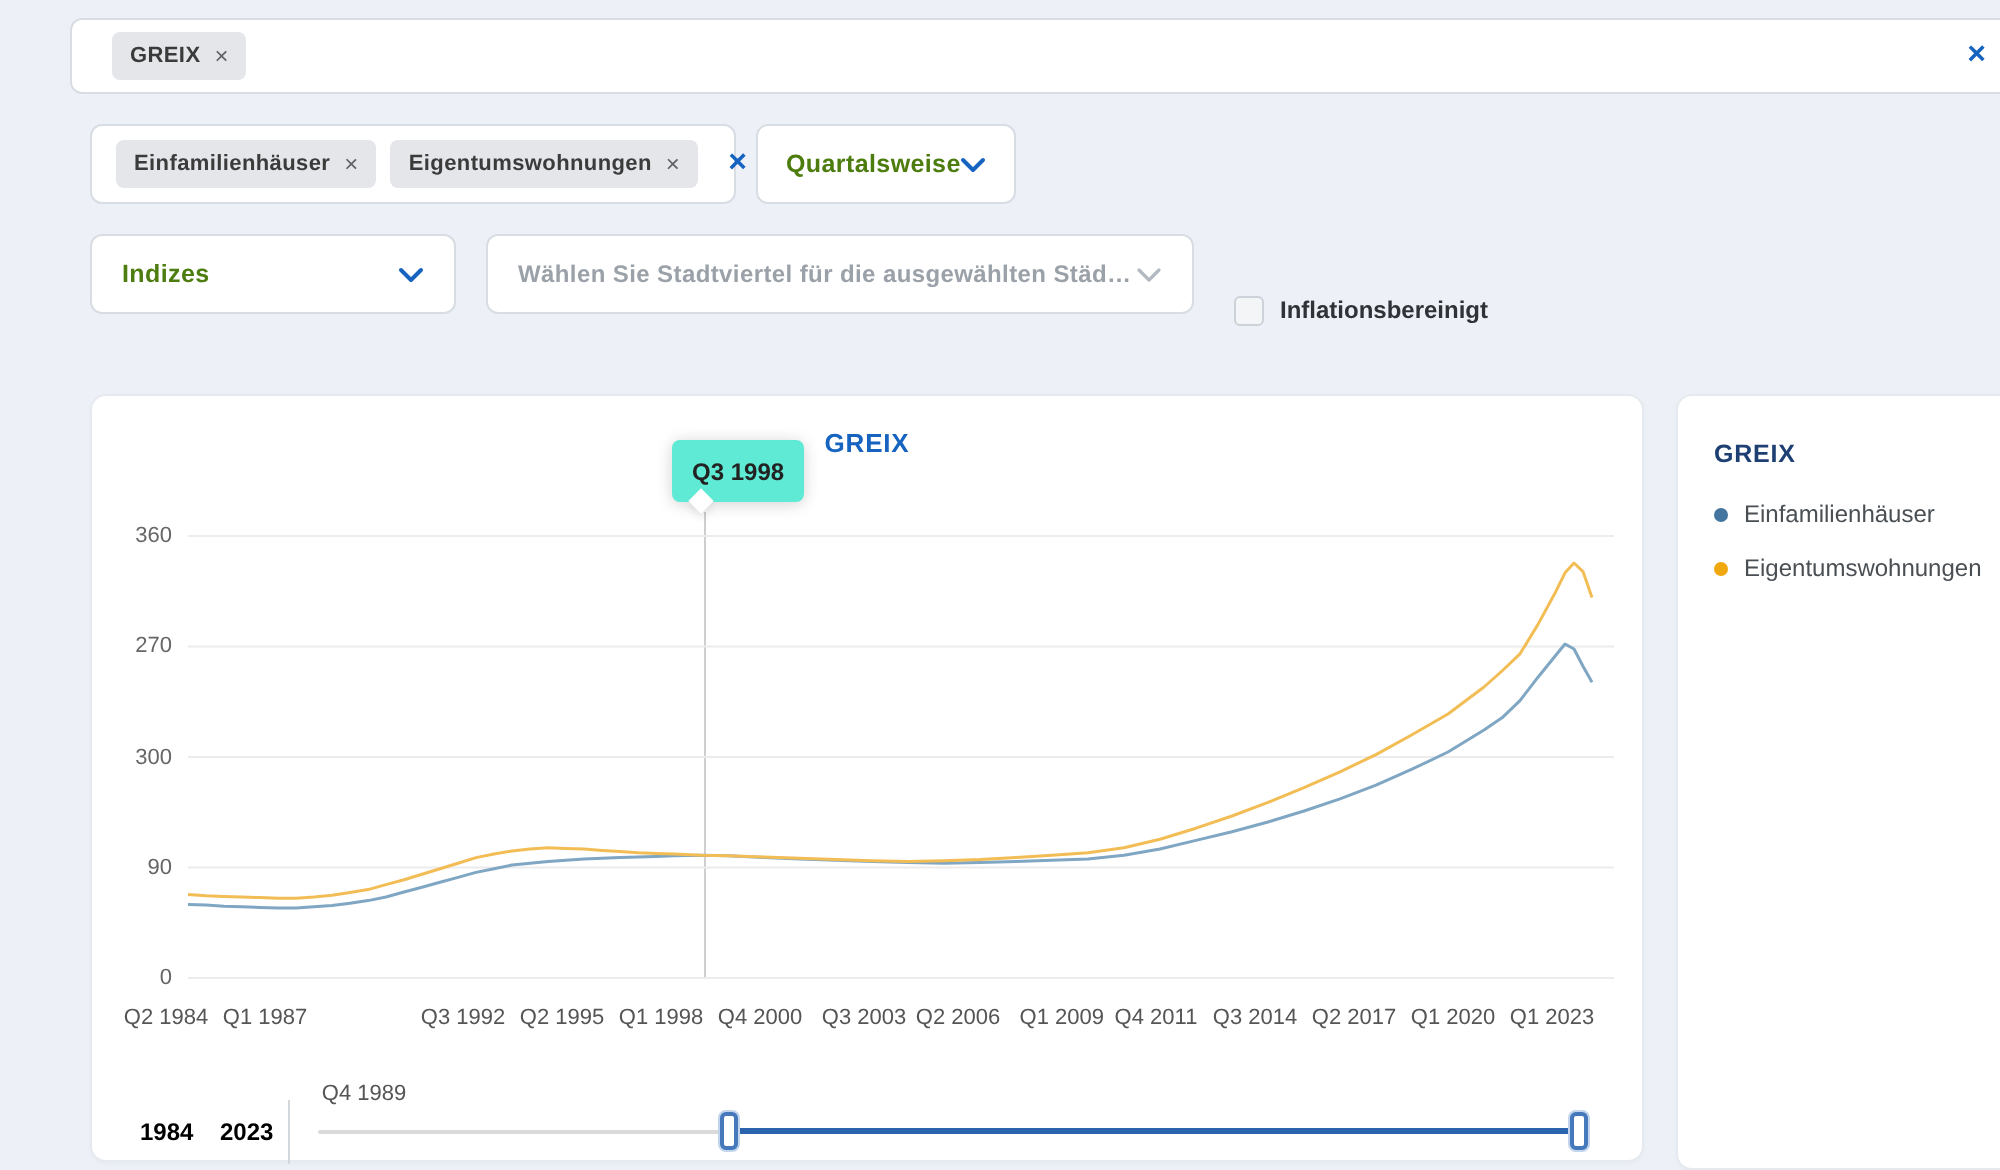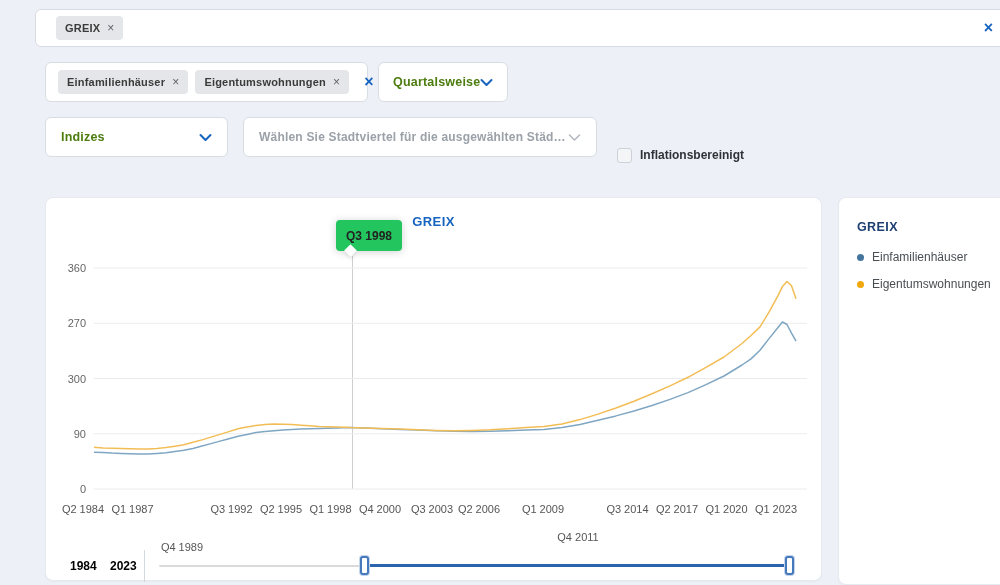--- a/index.html
+++ b/index.html
@@ -30,21 +30,21 @@
   .cb-label { font-size:12px; font-weight:700; color:#2f3337; }
 
   .chart-card { position:absolute; left:45px; top:197px; width:777px; height:384px; background:#fff;
                 border:1px solid #e6eaef; border-radius:8px; box-shadow:0 1px 2px rgba(40,60,90,.04); }
   .legend-card { position:absolute; left:838px; top:197px; width:170px; height:388px; background:#fff;
                  border:1px solid #e6eaef; border-radius:8px; padding:22px 0 0 18px;
                  box-shadow:0 1px 2px rgba(40,60,90,.04); }
 
   .chart-title { position:absolute; left:0; top:16px; width:100%; text-align:center;
                  color:#1663c0; font-size:13px; font-weight:700; letter-spacing:.4px; }
-  .tooltip { position:absolute; left:290px; top:22px; min-width:64px; height:31px; background:#22c55e;
+  .tooltip { position:absolute; left:290px; top:22px; min-width:64px; height:31px; background:#5eead4;
              border-radius:4px; box-shadow:0 1px 8px rgba(0,0,0,.18); display:flex; align-items:center;
              justify-content:center; font-size:12px; font-weight:700; color:#222; z-index:3; padding:0 10px; }
   .tooltip::after { content:""; position:absolute; left:10px; bottom:-4px; width:9px; height:9px;
                     background:#fff; transform:rotate(45deg); box-shadow:2px 2px 4px rgba(0,0,0,.08); }
   .crosshair { position:absolute; left:306px; top:58px; width:1px; height:233px; background:#cfcfcf; z-index:1; }
 
   .chart-svg { position:absolute; left:0; top:0; z-index:2; pointer-events:none; }
   .y-label { position:absolute; left:2px; width:38px; text-align:right; font-size:11px; color:#666; }
   .x-label { position:absolute; top:305px; width:64px; text-align:center; font-size:11px; color:#555; white-space:nowrap; }
 
@@ -149,22 +149,22 @@
     <div id="x-labels">
         <div class="x-label" style="left: 5px;">Q2 1984</div>
         <div class="x-label" style="left: 54.5px;">Q1 1987</div>
         <div class="x-label" style="left: 104px; margin-top: 38px;">Q4 1989</div>
         <div class="x-label" style="left: 153.5px;">Q3 1992</div>
         <div class="x-label" style="left: 203px;">Q2 1995</div>
         <div class="x-label" style="left: 252.5px;">Q1 1998</div>
         <div class="x-label" style="left: 302px;">Q4 2000</div>
         <div class="x-label" style="left: 354px;">Q3 2003</div>
         <div class="x-label" style="left: 401px;">Q2 2006</div>
-        <div class="x-label" style="left: 465px;">Q1 2009</div>
-        <div class="x-label" style="left: 500px; margin-top: 28px;">Q4 2011</div>
+        <div class="x-label" style="left: 442px; text-align: right;">Q1 2009</div>
+        <div class="x-label" style="left: 500px;">Q4 2011</div>
         <div class="x-label" style="left: 549.5px;">Q3 2014</div>
         <div class="x-label" style="left: 599px;">Q2 2017</div>
         <div class="x-label" style="left: 648.5px;">Q1 2020</div>
         <div class="x-label" style="left: 698px;">Q1 2023</div>
       </div>
 
     <span class="rs-label start">1984</span>
     <span class="rs-label end">2023</span>
     <span class="rs-divider"></span>
     <div class="rs-track"></div>

